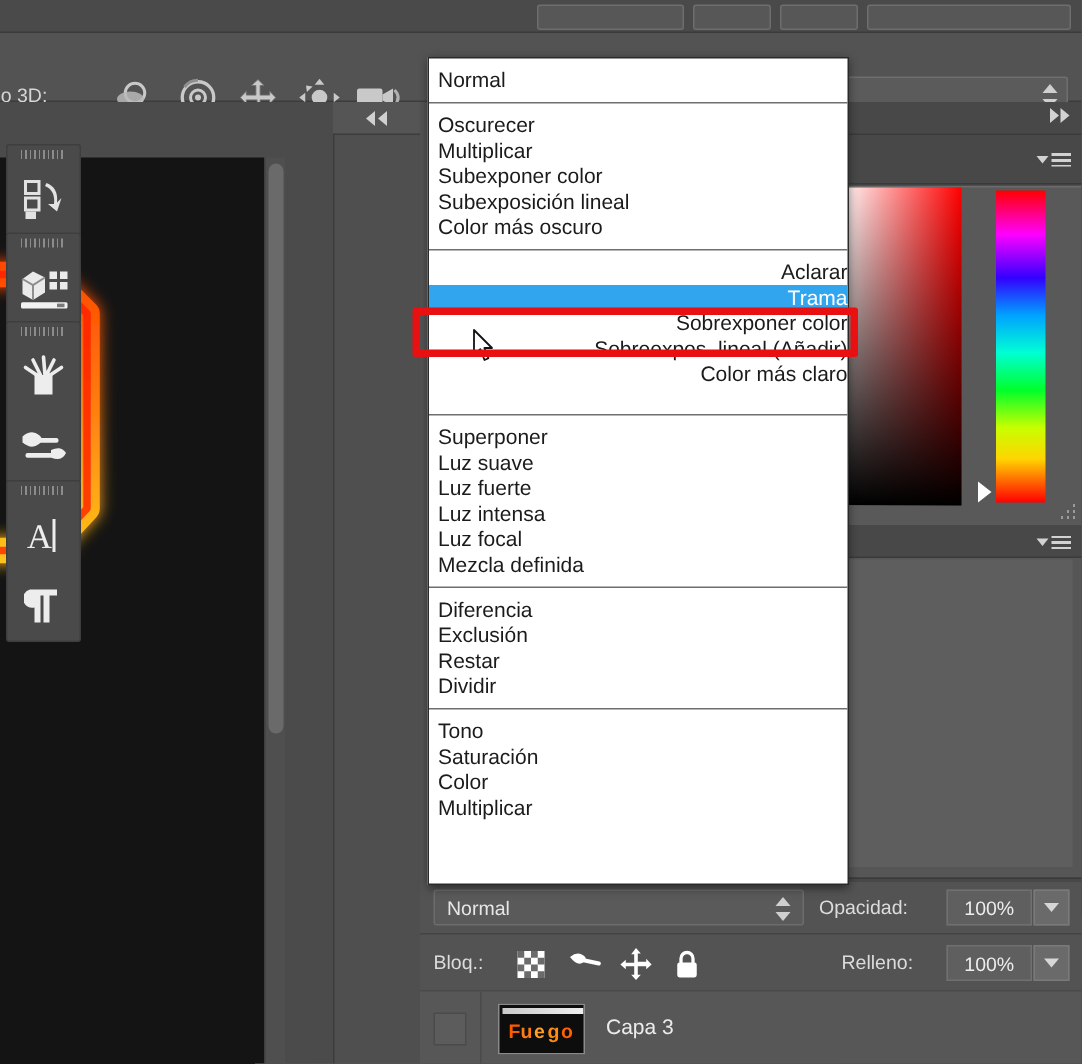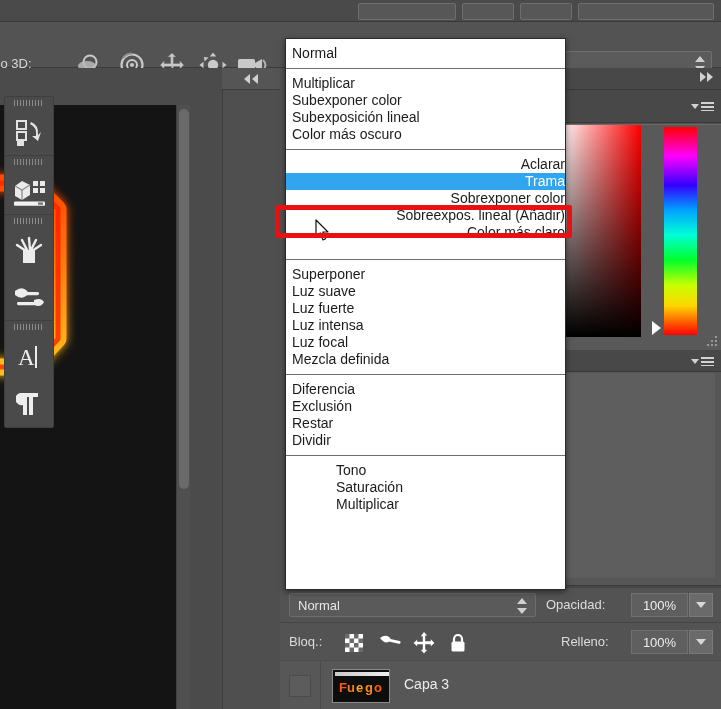--- a/index.html
+++ b/index.html
@@ -258,21 +258,21 @@
   }
 
   
   #blend-menu{
     position:absolute; left:285px; top:38px; width:281px; height:552px;
     background:#ffffff; border:1px solid #2a2a2a;
     box-shadow:0 2px 6px rgba(0,0,0,.5);
     z-index:50;
   }
   .menu-group{ border-bottom:1px solid #6f6f6f; }
-  .menu-group:last-child{ border-bottom:none;padding-left:44px; }
+  .menu-group:last-child{ border-bottom:none; }
   .menu-group.pad-top{ padding-top:6px; }
   .menu-item{
     height:17px; line-height:17px;
     padding-left:6px;
     font-size:14px; color:#1b1b1b;
     white-space:nowrap;
     font-family:"Liberation Sans", sans-serif;
   }
   .menu-item.selected{
     background:#32a5ef; color:#ffffff;
@@ -599,20 +599,21 @@
     </div>
     <div id="layer-name">Capa 3</div>
   </div>
 </div>
 
 <div id="blend-menu">
     <div class="menu-group" style="padding-top: 6px; padding-bottom: 6px;">
       <div class="menu-item">Normal</div>
     </div>
     <div class="menu-group pad-top" style="padding-bottom: 6px;">
+      <div class="menu-item">Oscurecer</div>
       <div class="menu-item">Multiplicar</div>
       <div class="menu-item">Subexponer color</div>
       <div class="menu-item">Subexposición lineal</div>
       <div class="menu-item">Color más oscuro</div>
     </div>
     <div class="menu-group pad-top" style="padding-bottom: 18px; text-align: right;">
       <div class="menu-item">Aclarar</div>
       <div class="menu-item selected">Trama</div>
       <div class="menu-item">Sobrexponer color</div>
       <div class="menu-item">Sobreexpos. lineal (Añadir)</div>
@@ -628,20 +629,21 @@
     </div>
     <div class="menu-group pad-top" style="padding-bottom: 6px;">
       <div class="menu-item">Diferencia</div>
       <div class="menu-item">Exclusión</div>
       <div class="menu-item">Restar</div>
       <div class="menu-item">Dividir</div>
     </div>
     <div class="menu-group pad-top" style="padding-bottom: 6px;">
       <div class="menu-item">Tono</div>
       <div class="menu-item">Saturación</div>
+      <div class="menu-item">Color</div>
       <div class="menu-item">Multiplicar</div>
     </div>
   </div>
 
 <svg id="menu-cursor" width="16" height="24" viewBox="0 0 16 24">
   <path d="M1 1 L1 18 L5.2 13.8 L8 21 L10.6 19.8 L7.9 13 L13 13 Z" fill="#ffffff" stroke="#111111" stroke-width="1.2" stroke-linejoin="round"></path>
 </svg>
 
 <div id="annotation-rect"></div>
 

